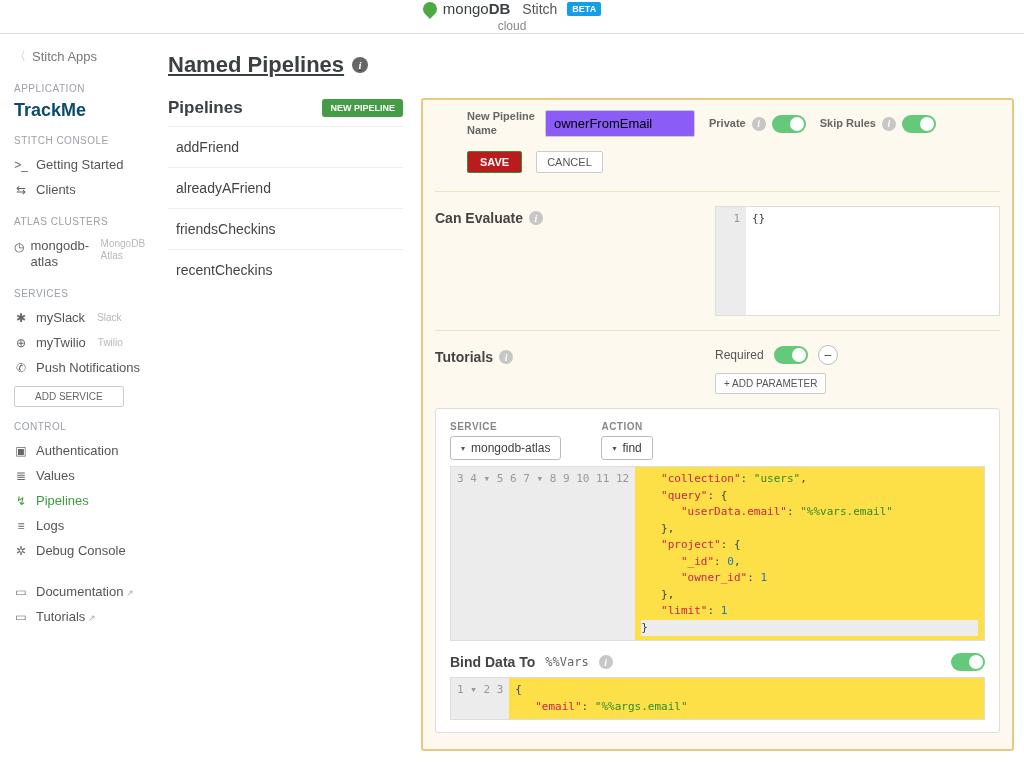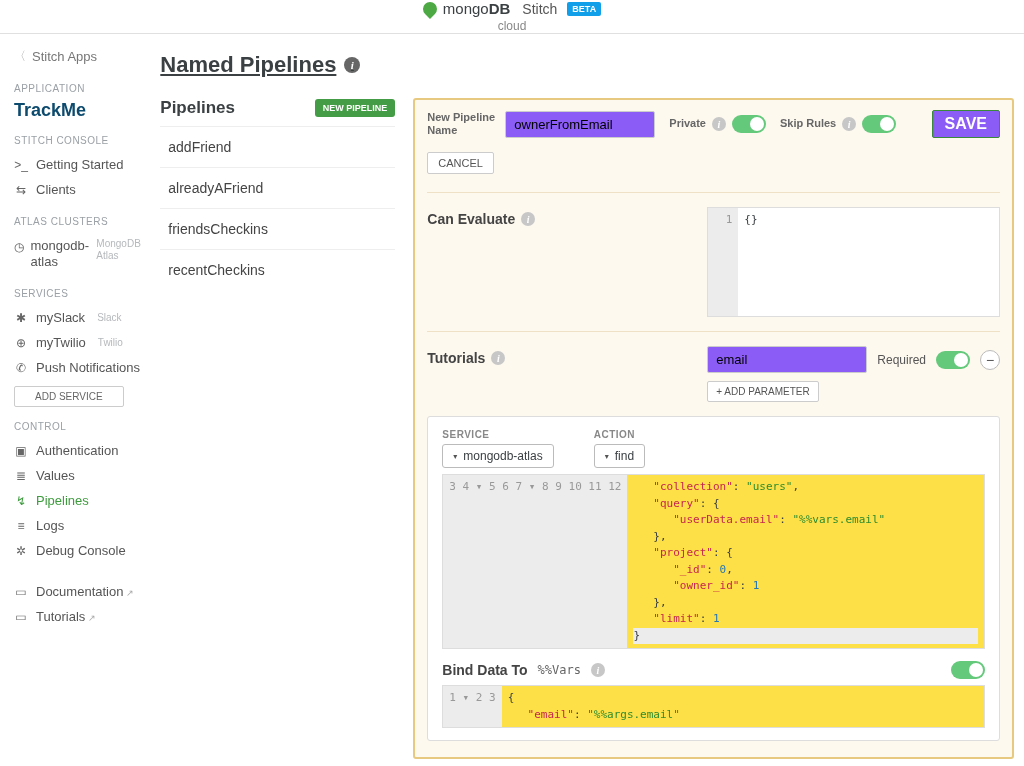--- a/index.html
+++ b/index.html
@@ -36,30 +36,30 @@
 .info-icon.grey { background:#c7c7c7; color:#fff; width:14px; height:14px; font-size:10px;}
 
 .content-row { display: flex; gap: 18px; }
 .pipeline-list { width: 235px; }
 .pl-header { display: flex; justify-content: space-between; align-items: center; margin-bottom: 8px; }
 .pl-title { font-size: 17px; font-weight: 600; }
 .new-pipe-btn { background: #459c46; color: #fff; border: none; padding: 4px 8px; font-size: 9px; font-weight: 700; border-radius: 3px; cursor: pointer; }
 .pl-item { padding: 12px 8px; border-top: 1px solid #eee; font-size: 14px; color: #444; cursor: pointer; }
 
 .editor { flex: 1; border: 2px solid #e8c980; background: #fdf9ef; border-radius: 3px; padding: 10px 12px 16px; }
-.editor-header { display: flex; align-items: center; gap: 14px; margin-bottom: 18px; flex-wrap: wrap; }
+.editor-header { display: flex; align-items: center; gap: 14px; margin-bottom: 18px; flex-wrap: wrap; margin-left: 32px; }
 .hdr-label { font-size: 11px; color: #666; font-weight: 600; line-height: 1.2; }
 .name-group { display:flex; align-items:center; gap:8px;}
 .text-input { border: 1px solid #ccc; background: #8b5cf6; padding: 5px 8px; font-size: 13px; border-radius: 2px; }
 .name-input { width: 150px; }
 .toggle { width: 34px; height: 18px; background: #64c97b; border-radius: 18px; position: relative; display: inline-block; cursor:pointer;}
 .toggle::after { content: ""; width: 14px; height: 14px; background: #fff; border-radius: 50%; position: absolute; top: 2px; right: 2px; }
 .tgl-group { display:flex; align-items:center; gap:6px;}
 .spacer { flex: 1; }
-.save-btn { background: #8b5cf6; color: #fff; border: 1px solid #3a8a3b; padding: 4px 12px; font-size: 16px; font-weight: 700; border-radius: 2px; cursor: pointer; }
+.save-btn { background: #b91c1c; color: #fff; border: 1px solid #3a8a3b; padding: 4px 12px; font-size: 11px; font-weight: 700; border-radius: 2px; cursor: pointer; }
 .cancel-btn { background: #fff; border: 1px solid #ccc; padding: 4px 10px; font-size: 11px; color: #555; border-radius: 2px; cursor: pointer; }
 
 .field-row { display: flex; align-items: flex-start; padding: 14px 0; border-top: 1px solid #eee1c6; gap: 20px; }
 .field-row:first-of-type { border-top:none;}
 .field-label { width: 260px; font-size: 14px; font-weight: 600; color: #444; display:flex; align-items:center; gap:6px; padding-top:4px;}
 .field-body { flex: 1; }
 
 .code-box { border: 1px solid #ddd; background: #fff; font-family: Menlo, Consolas, monospace; font-size: 11px; display: flex; }
 .gutter { background: #ececec; color: #999; text-align: right; padding: 4px 6px; line-height: 1.5; user-select:none; min-width:30px;}
 .code-body { padding: 4px 6px; line-height: 1.5; white-space: pre; flex:1;}
@@ -238,21 +238,20 @@
           </div>
         </div>
 
         <div class="field-row">
           <div class="field-label">
               <span>Tutorials</span>
               <span class="info-icon grey">i</span>
             </div>
           <div class="field-body">
             <div class="param-row">
-              <input class="text-input param-input" value="email" style="">
               <span class="req-label">Required</span>
               <span class="toggle"></span>
               <span class="circle-btn">−</span>
             </div>
             <button class="add-param-btn">+ ADD PARAMETER</button>
           </div>
         </div>
 
 
         <div class="stage">

